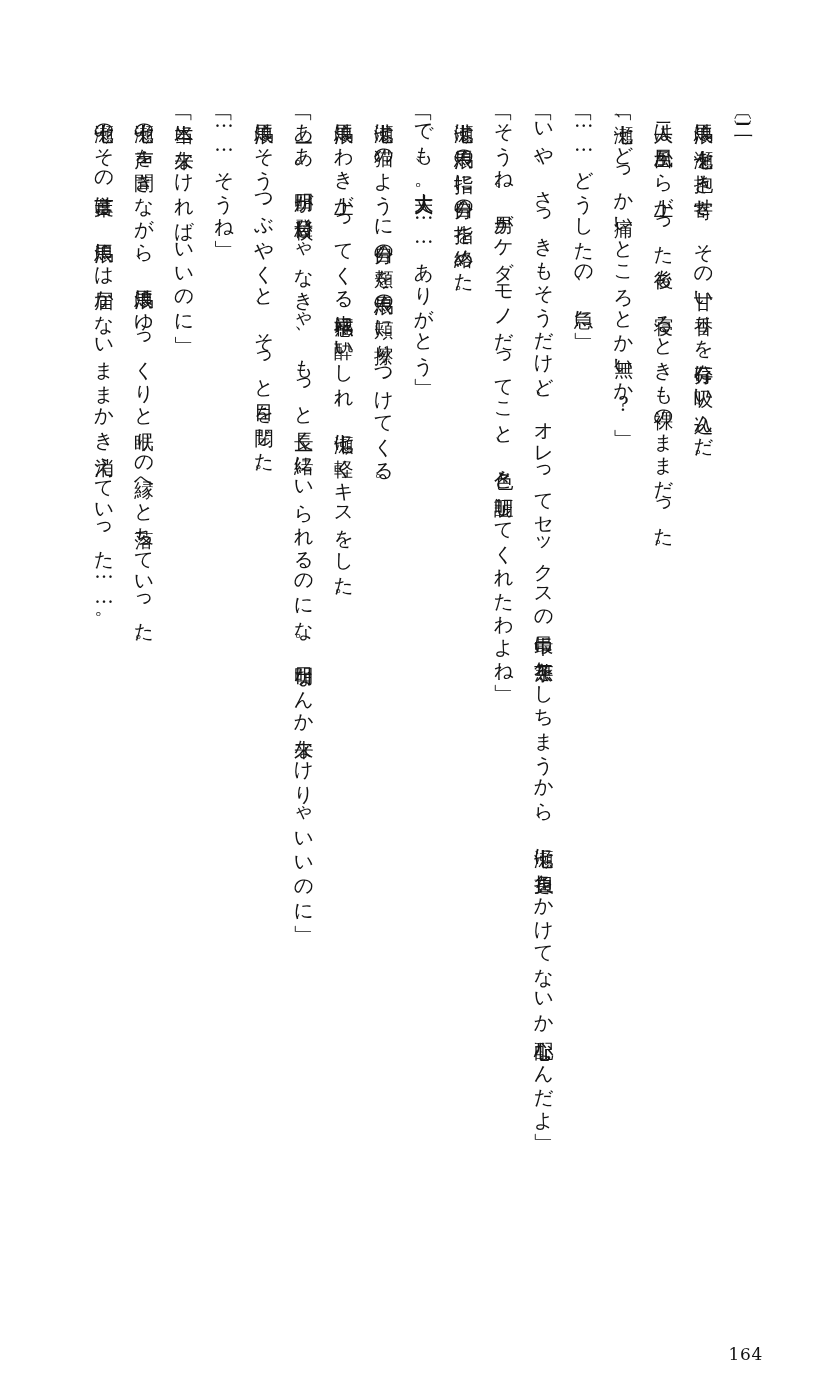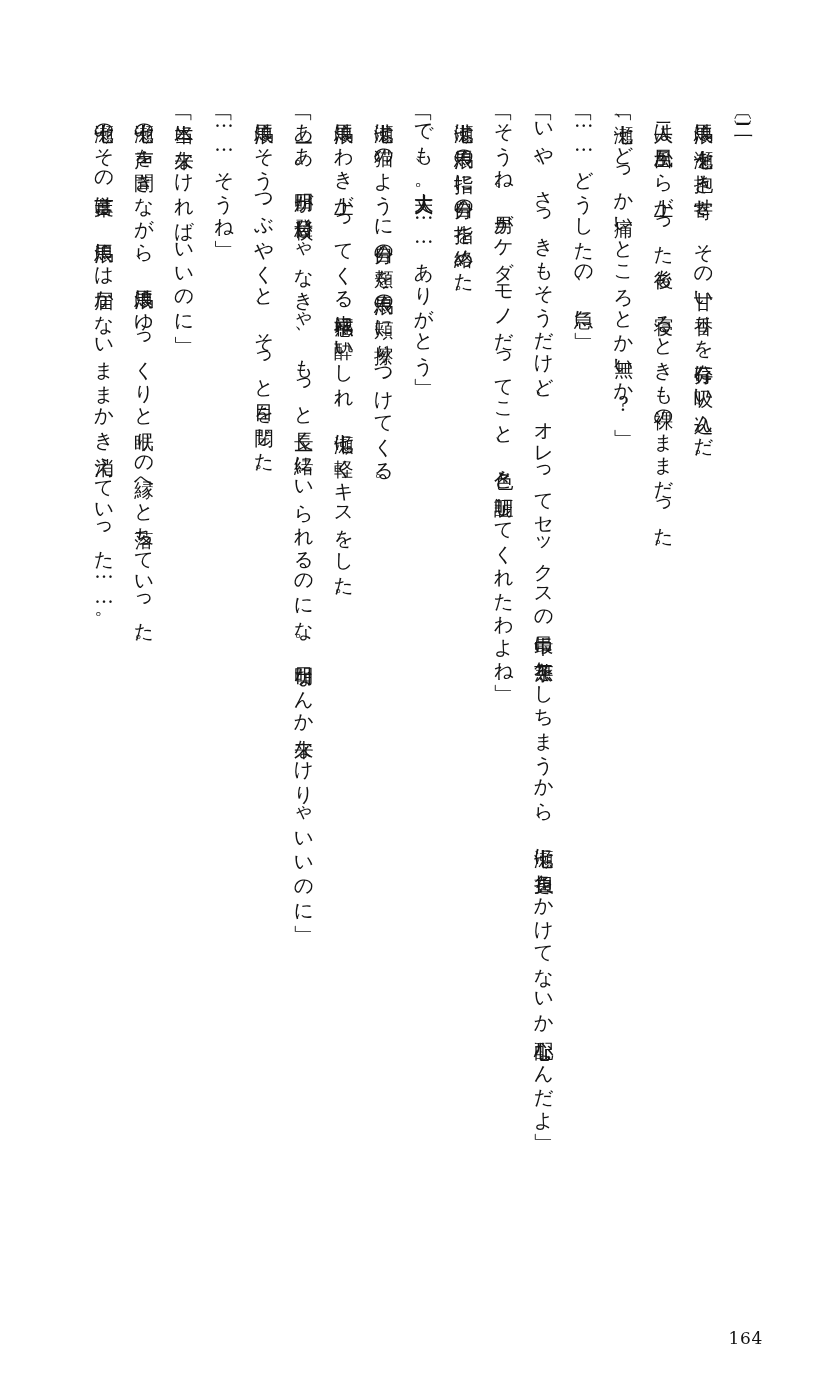--- a/index.html
+++ b/index.html
@@ -47,21 +47,21 @@
   }
 
   .section-marker {
     font-size: 19.5px;
     letter-spacing: 0.05em;
   }
 
   .page-number {
     position: absolute;
     right: 58px;
-    bottom: 52px;
+    bottom: 36px;
     font-size: 17px;
     font-family: "DejaVu Serif", "Liberation Serif", serif;
     color: #111111;
     letter-spacing: 0.04em;
   }
 </style>
 </head>
 <body>
 
 <div class="page">

